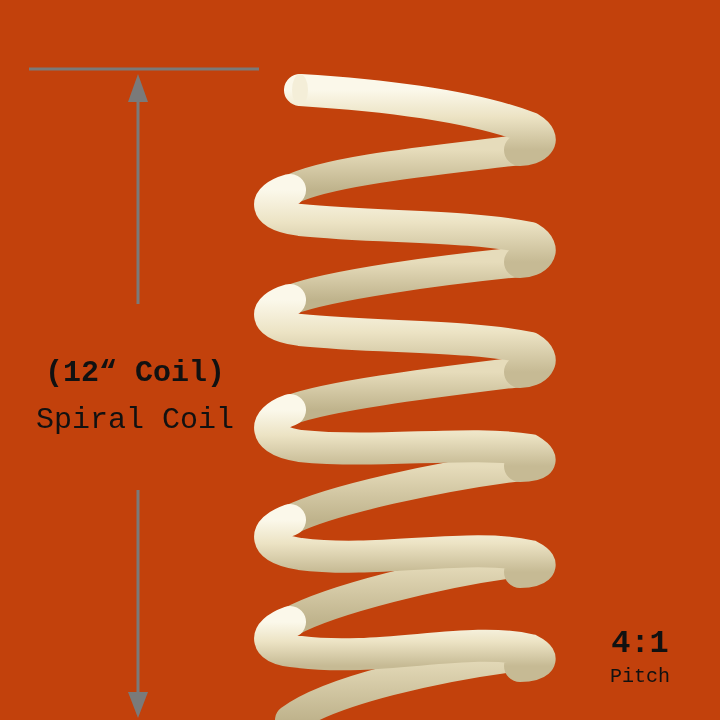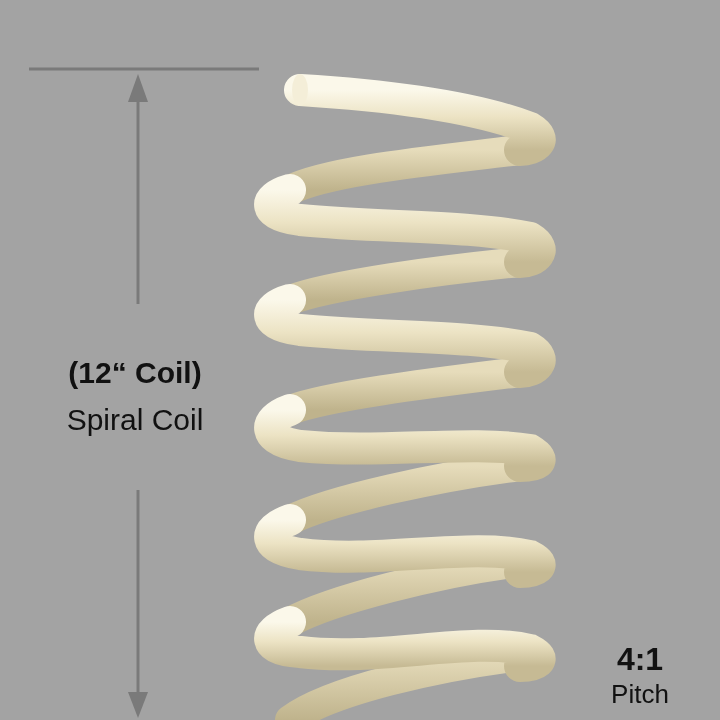--- a/index.html
+++ b/index.html
@@ -1,24 +1,24 @@
 <!DOCTYPE html>
 <html><head>
 <meta charset="utf-8">
 <style>
   html,body{margin:0;padding:0;background:#ffffff;}
-  #stage{position:relative;width:720px;height:720px;overflow:hidden;background:#a3a3a3;font-family:Liberation Sans, sans-serif;color:#111;}
+  #stage{position:relative;width:720px;height:720px;overflow:hidden;background:#c2410c;font-family:Liberation Mono, monospace;color:#111;}
   svg.layer{position:absolute;left:0;top:0;}
   .label{position:absolute;text-align:center;line-height:1.15;}
   .size-label{left:10px;width:250px;top:356px;}
   .size-label .bold{font-weight:bold;font-size:30px;display:block;}
   .size-label .reg{font-size:30px;display:block;margin-top:12px;}
-  .pitch-label{left:560px;width:160px;top:626px;margin-top:15px;}
+  .pitch-label{left:560px;width:160px;top:626px;}
   .pitch-label .bold{font-weight:bold;font-size:32px;display:block;}
-  .pitch-label .reg{font-size:26px;display:block;margin-top:2px;}
+  .pitch-label .reg{font-size:20px;display:block;margin-top:2px;}
 </style>
 </head>
 <body>
 
 <div id="stage">
 
   <svg class="layer" width="720" height="720">
     <line x1="29" y1="69" x2="259" y2="69" stroke="#7a7a7a" stroke-width="3"></line>
     <g>
       <polygon points="138,74 128,102 148,102" fill="#7a7a7a"></polygon>

